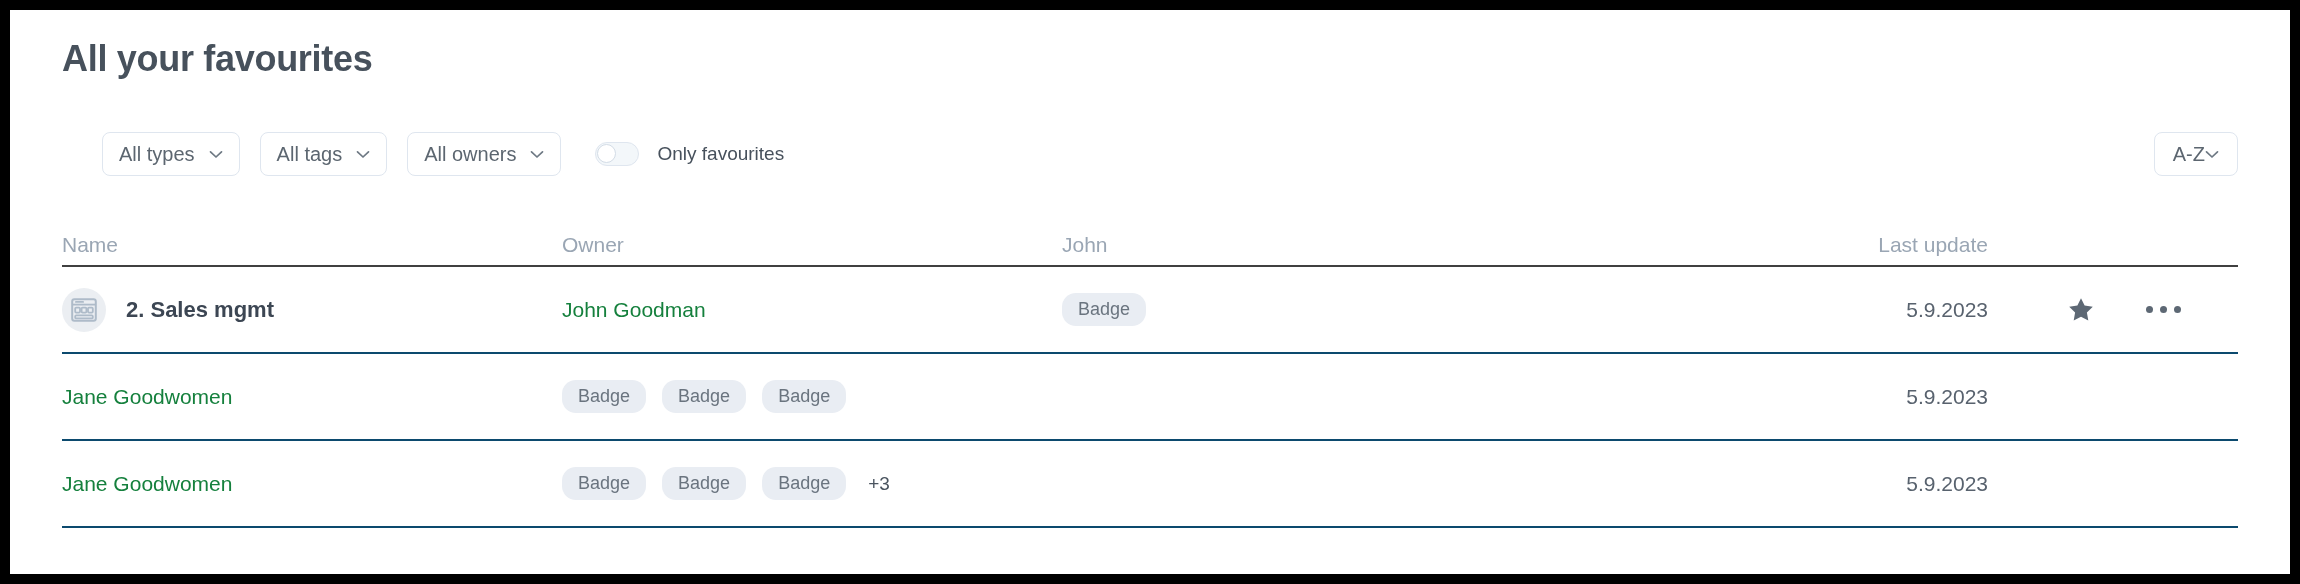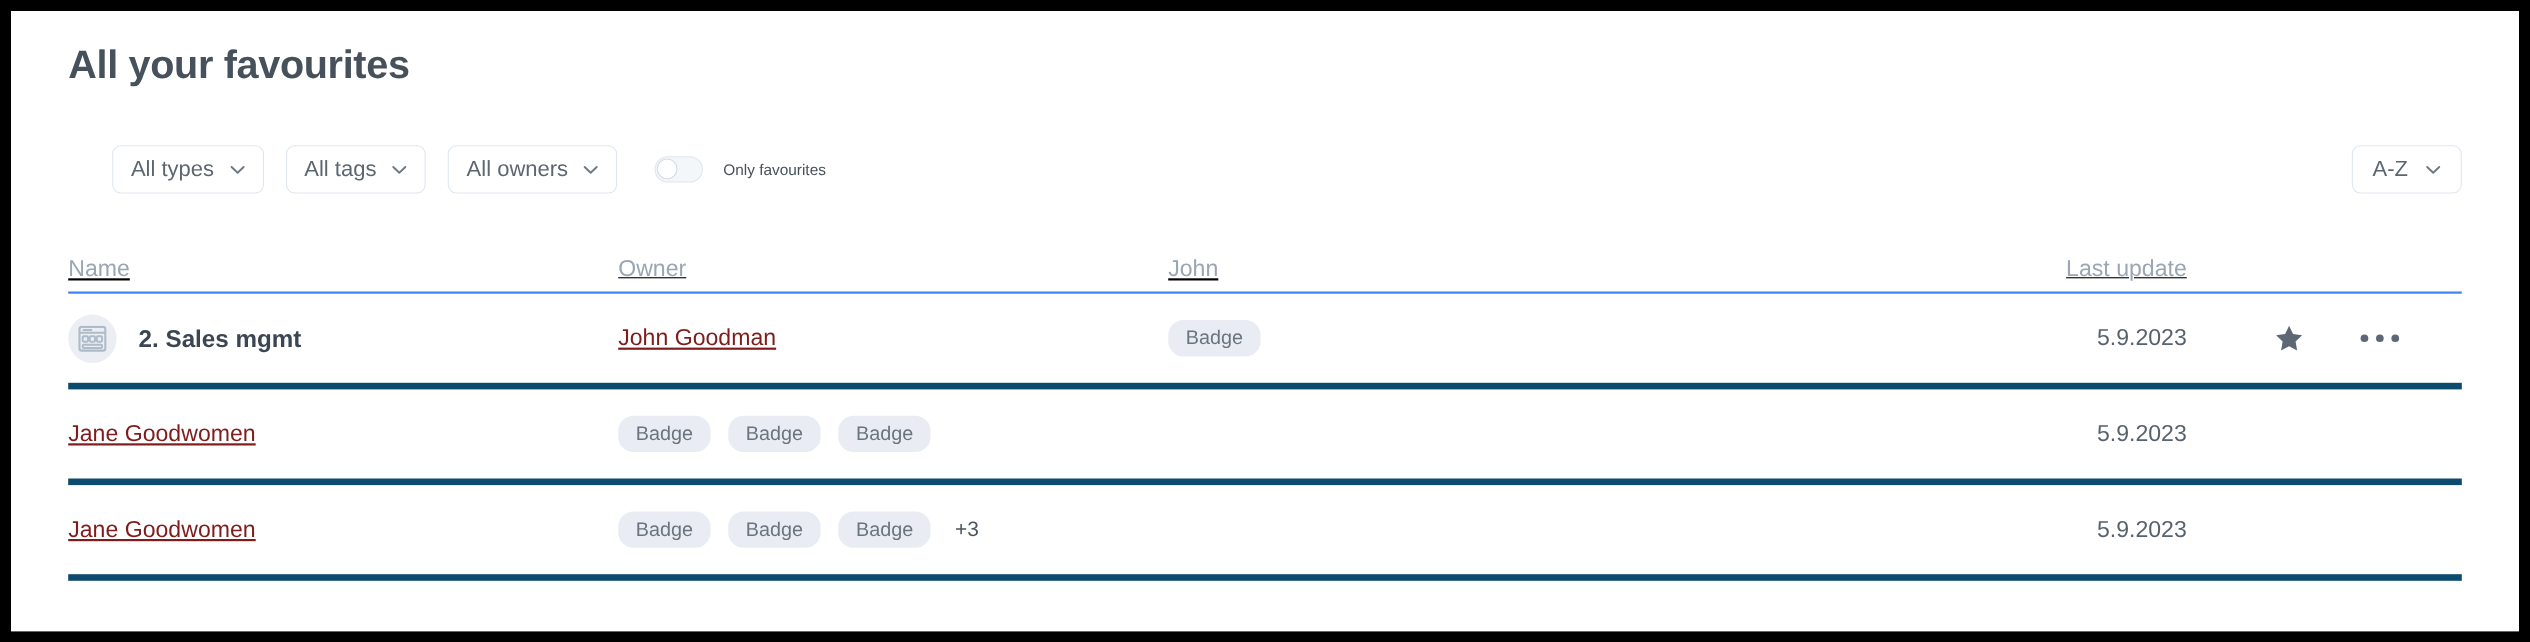--- a/index.html
+++ b/index.html
@@ -97,37 +97,37 @@
     position: absolute;
     left: 1px;
     top: 1px;
     width: 19px;
     height: 19px;
     border-radius: 50%;
     background: #ffffff;
     border: 1.5px solid #d3dce6;
   }
   .toggle-label {
-    font-size: 14px;
+    font-size: 19px;
     color: #47515c;
     white-space: nowrap;
   }
 
   
   .sort-pill {
     position: absolute;
     right: 52px;
     top: 122px;
     height: 44px;
     border: 1.5px solid #dfe6ef;
     border-radius: 8px;
     background: #ffffff;
     display: flex;
     align-items: center;
-    gap: 16px;
+    gap: 0;
     padding: 0 18px;
     cursor: pointer;
   }
   .sort-pill .pill-label {
     font-size: 20px;
     color: #5c6670;
   }
 
   
   .table {
@@ -137,26 +137,25 @@
     width: 2176px;
   }
 
   .trow {
     display: flex;
     align-items: center;
     position: relative;
   }
   .thead {
     height: 42px;
-    border-bottom: 2px solid #3b82f6;
-    text-decoration: underline;
+    border-bottom: 2px solid #404040;
   }
   .tbody-row {
     height: 87px;
-    border-bottom: 6px solid #0c4a6e;
+    border-bottom: 2px solid #0c4a6e;
   }
 
   .col-name   { width: 500px; flex: 0 0 500px; display:flex; align-items:center; }
   .col-owner  { width: 500px; flex: 0 0 500px; }
   .col-tags   { flex: 1 1 auto; display: flex; align-items: center; gap: 16px; }
   .col-date   { width: 330px; flex: 0 0 330px; text-align: right; }
   .col-actions{ width: 250px; flex: 0 0 250px; display:flex; align-items:center; justify-content:flex-start; gap: 52px; padding-left: 80px;}
 
   .th {
     font-size: 21px;
@@ -182,23 +181,22 @@
   .row-icon.green { background: #e4f8ee; }
 
   .row-name {
     font-size: 22px;
     font-weight: 700;
     color: #3c4653;
     white-space: nowrap;
   }
   .row-owner {
     font-size: 21px;
-    color: #7f1d1d;
-    white-space: nowrap;
-    text-decoration: underline;
+    color: #15803d;
+    white-space: nowrap;
   }
   .row-date {
     font-size: 21px;
     color: #58626e;
     white-space: nowrap;
   }
 
   .badge {
     background: #e9edf3;
     color: #6a747f;

